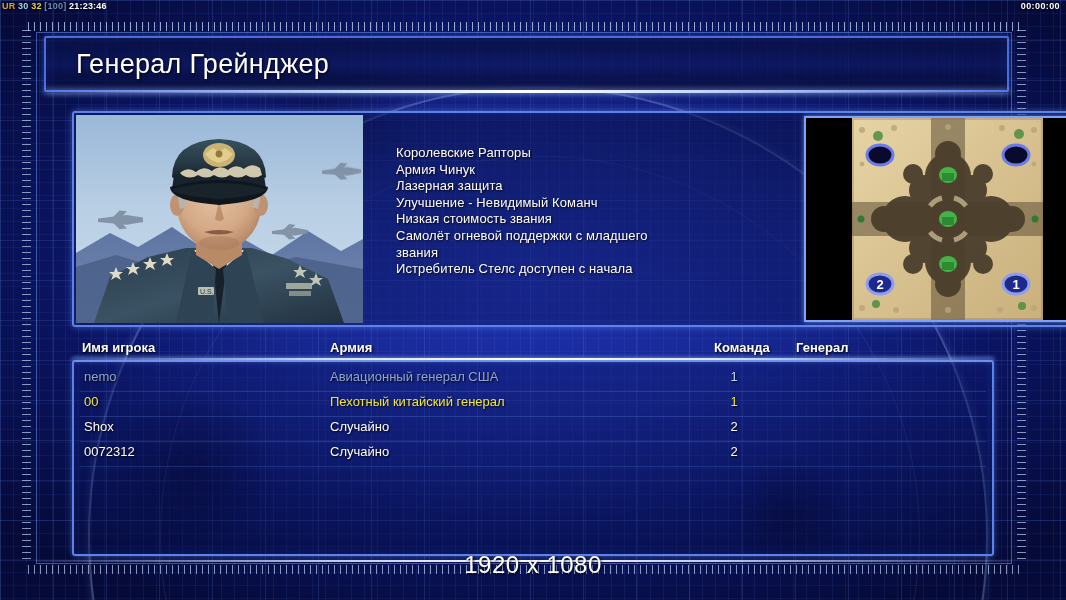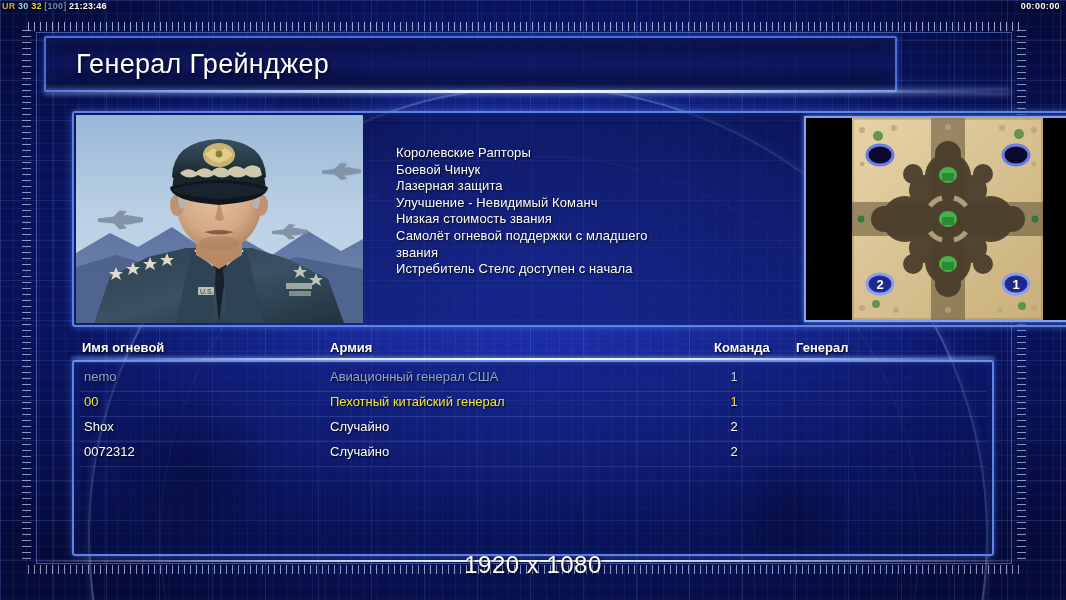--- a/index.html
+++ b/index.html
@@ -103,21 +103,21 @@
 
   
   .frame-outer {
     position:absolute; left:36px; top:32px; right:54px; bottom:36px;
     border:1px solid rgba(110,150,240,.55);
     z-index:4;
   }
 
   
   .title-bar {
-    position:absolute; left:44px; top:36px; width:853px; height:56px;
+    position:absolute; left:44px; top:36px; width:965px; height:56px;
     z-index:6;
     border:2px solid #4a6ce0;
     border-radius:2px;
     background:linear-gradient(to bottom, rgba(8,14,60,.80) 0%, rgba(14,24,96,.70) 50%, rgba(6,10,48,.85) 100%);
     box-shadow:0 0 6px rgba(90,140,255,.45), inset 0 0 14px rgba(20,40,130,.5);
     display:flex; align-items:center;
   }
   .title-text {
     color:#ffffff;
     font-size:27px;
@@ -397,21 +397,21 @@
       <g transform="translate(143,40)">
         <ellipse cx="0" cy="0" rx="16" ry="12" fill="#c9b373"></ellipse>
         <path d="M-14 -1 L-6 -7 L0 -3 L6 -7 L14 -1 L8 5 L0 8 L-8 5 Z" fill="#e2cd8e"></path>
         <circle cx="0" cy="-1" r="3.4" fill="#8f7b3c"></circle>
       </g>
     </svg>
   </div>
 
   <div class="desc">
     <div>Королевские Рапторы</div>
-    <div>Боевой Чинук</div>
+    <div>Армия Чинук</div>
     <div>Лазерная защита</div>
     <div>Улучшение - Невидимый Команч</div>
     <div>Низкая стоимость звания</div>
     <div>Самолёт огневой поддержки с младшего</div>
     <div> звания</div>
     <div>Истребитель Стелс доступен с начала</div>
   </div>
 
   <div class="minimap">
     <svg width="283" height="202" viewBox="0 0 283 202">
@@ -506,21 +506,21 @@
         <ellipse cx="210" cy="166" rx="13" ry="10" fill="#1d2a8c" stroke="#8f9df0" stroke-width="3"></ellipse>
         <text x="210" y="171" text-anchor="middle" font-family="Liberation Sans, sans-serif" font-size="13" font-weight="bold" fill="#ffffff">1</text>
       </g>
 
       <rect x="47" y="1" width="189" height="200" fill="none" stroke="#8a6d45" stroke-width="1" opacity=".6"></rect>
     </svg>
   </div>
 </div>
 
 <div class="tbl-head">
-  <span class="h-name">Имя огневой</span>
+  <span class="h-name">Имя игрока</span>
   <span class="h-army">Армия</span>
   <span class="h-team">Команда</span>
   <span class="h-prog">Генерал</span>
 </div>
 <div class="tbl-head-rule"></div>
 
 <div class="list-panel">
 
   <div class="row" style="top:4px">
     <span class="cell c-name" style="color: rgb(143, 166, 207);">nemo</span>

